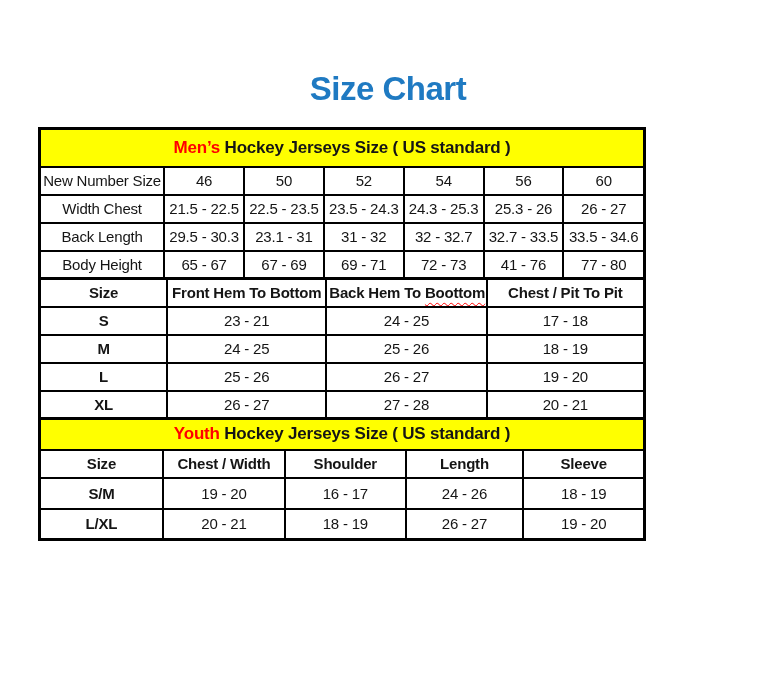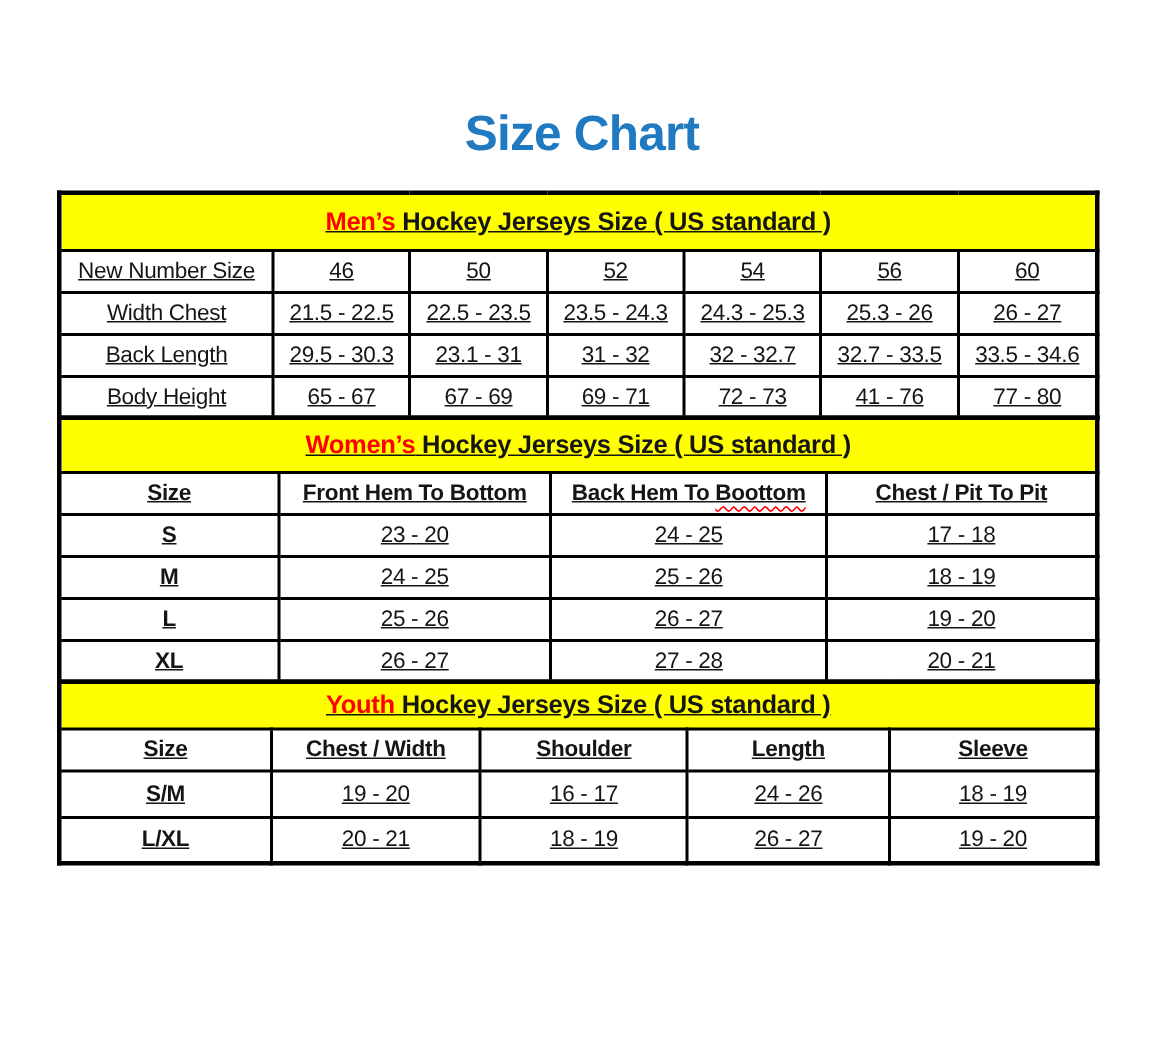--- a/index.html
+++ b/index.html
@@ -29,23 +29,22 @@
     color: var(--title-color);
   }
   .chart-wrap {
     margin-top: 20px;
     margin-left: 38px;
     width: 695px;
   }
   table.size-table {
     border-collapse: collapse;
     table-layout: fixed;
-    width: 695px;
+    width: 608px;
     border: 3px solid var(--border);
-    text-decoration: underline;
   }
   table.size-table.stacked { margin-top: -3px; }
   .size-table td, .size-table th {
     border: 2px solid var(--border);
     text-align: center;
     vertical-align: middle;
     font-size: 15px;
     padding: 0 2px;
     height: 28px;
     font-weight: normal;
@@ -135,34 +134,31 @@
       </tbody>
     </table>
     <table class="size-table stacked bold-first" id="table-womens">
       <colgroup>
         <col style="width: 21.1%;">
         <col style="width: 26.3%;">
         <col style="width: 26.5%;">
         <col style="width: 26.1%;">
       </colgroup>
       <thead>
-        <tr class="band">
-          <td colspan="4"><span class="section-name">Women’s</span><span> Hockey Jerseys Size ( US standard )</span></td>
-        </tr>
         <tr class="cols">
           <th>Size</th>
           <th>Front Hem To Bottom</th>
           <th><span>Back Hem To </span><span class="wavy">Boottom</span></th>
           <th>Chest / Pit To Pit</th>
         </tr>
       </thead>
       <tbody>
         <tr>
           <td>S</td>
-          <td>23 - 20</td>
+          <td>23 - 21</td>
           <td>24 - 25</td>
           <td>17 - 18</td>
         </tr>
         <tr>
           <td>M</td>
           <td>24 - 25</td>
           <td>25 - 26</td>
           <td>18 - 19</td>
         </tr>
         <tr>

